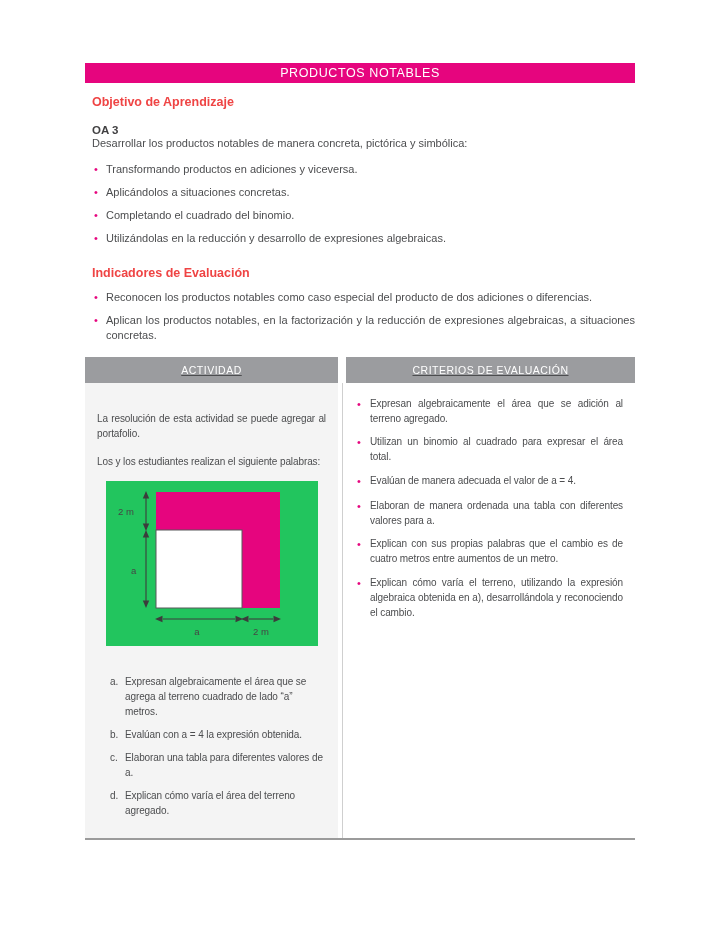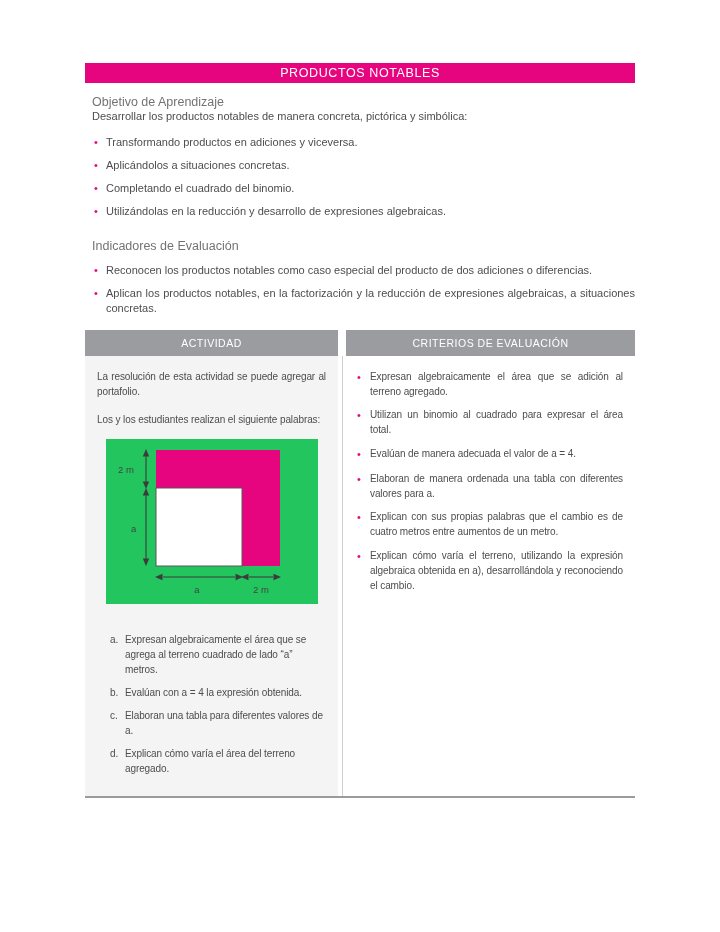--- a/index.html
+++ b/index.html
@@ -10,41 +10,41 @@
     color:#4c4d4f; position:relative;
   }
   .content { position:absolute; left:85px; top:63px; width:550px; }
 
   
   .title-bar { background:#e6057e; height:20px; display:flex; align-items:center; justify-content:center; }
   .title-bar .title { color:#ffffff; font-size:12.5px; letter-spacing:0.6px; }
 
   .inner { padding-left:7px; }
 
-  .section-heading { color:#737373; font-size:12.5px; font-weight:normal; margin:12px 0 0 0; }
+  .section-heading { color:#ef4444; font-size:12.5px; font-weight:bold; margin:12px 0 0 0; }
   .oa-label { font-weight:bold; font-size:11.5px; color:#414042; margin-top:15px; }
   .intro { font-size:11px; line-height:1.45; }
 
   ul.plain { list-style:none; margin:10px 0 0 0; padding:0; }
   ul.plain li { display:flex; font-size:11px; line-height:1.4; margin:0 0 7.5px 0; }
   ul.plain li .dot { color:#e6057e; width:14px; flex:none; font-size:11px; padding-left:2px; }
   ul.plain li .txt { flex:1; }
   ul.plain.justify li .txt { text-align:justify; }
 
   .ind-gap { margin-top:20px; }
 
   
   .eval-table { margin-top:13px; }
-  .thead { display:flex; gap:8px; }
+  .thead { display:flex; gap:8px;text-decoration:underline; }
   .th { background:#9b9c9f; color:#ffffff; font-size:10.5px; letter-spacing:0.5px;
         height:26px; display:flex; align-items:center; justify-content:center; }
   .th-left { width:253px; }
   .th-right { flex:1; }
   .tbody { display:flex; border-bottom:2px solid #9b9b9b; min-height:379px; }
-  .cell-left { width:253px; background:#f4f4f4; padding:13px 12px 12px 12px; }
+  .cell-left { width:253px; background:#f4f4f4; padding:28px 12px 12px 12px; }
   .cell-right { flex:1; background:#ffffff; border-left:1px solid #cfcfcf; margin-left:4px; padding:13px 12px 12px 14px; }
 
   .cell-left p { margin:0; font-size:10px; line-height:1.55; letter-spacing:-0.1px; }
   .cell-left .p1 { text-align:justify; margin-bottom:12px; }
   .cell-left .p2 { margin-bottom:3px; }
   .cell-left .p3 { font-size:9.7px; }
 
   .diagram-box { background:#22c55e; width:212px; margin:12px auto 0 auto; padding:5px 0 2px 0; }
 
   .tasks { margin-top:28px; padding-left:13px; }
@@ -63,20 +63,21 @@
 
 <div class="content">
 
   <div class="title-bar">
     <span class="title">PRODUCTOS NOTABLES</span>
   </div>
 
   <div class="inner">
 
     <div class="section-heading">Objetivo de Aprendizaje</div>
+    <div class="oa-label">OA 3</div>
     <div class="intro">Desarrollar los productos notables de manera concreta, pictórica y simbólica:</div>
 
     <ul class="plain">
       <li>
         <span class="dot">•</span>
         <span class="txt">Transformando productos en adiciones y viceversa.</span>
       </li>
       <li>
         <span class="dot">•</span>
         <span class="txt">Aplicándolos a situaciones concretas.</span>

